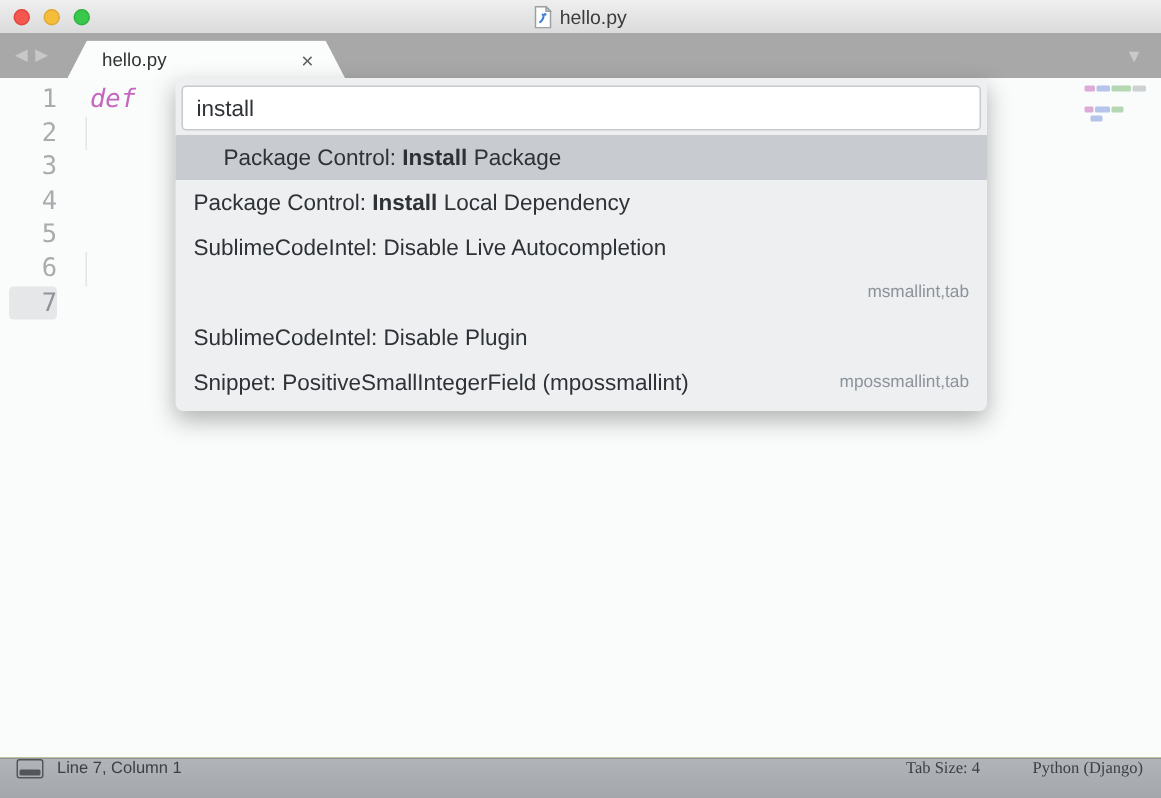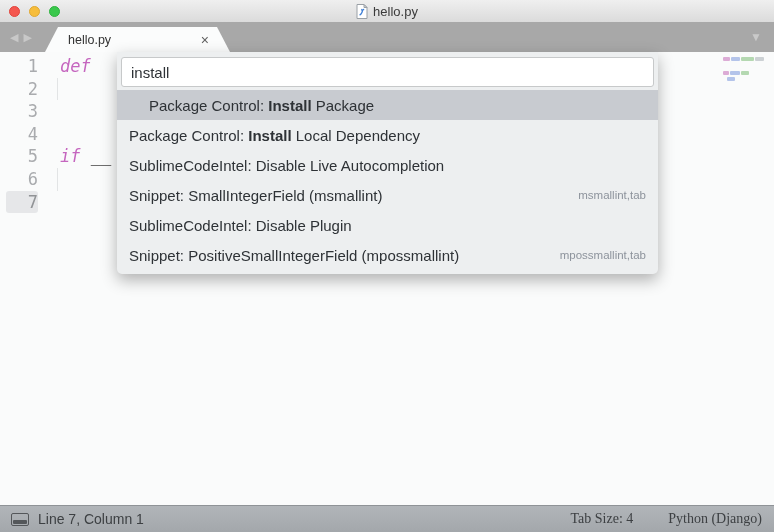--- a/index.html
+++ b/index.html
@@ -68,21 +68,21 @@
     font-size:15px;color:#2e3236;white-space:nowrap;
   }
   .palette-item.selected{background:var(--sel);padding-left:32px;}
   .palette-item .b{font-weight:bold;}
   .annotation{margin-left:auto;font-size:11.5px;color:#8d939c;text-align:center;}
   
   .statusbar{
     position:absolute;bottom:0;left:0;right:0;height:27px;
     background:linear-gradient(#b1b5b9,#a3a7ab);
     border-top:1px solid #8f9397;box-sizing:border-box;
-    display:flex;align-items:center;font-size:14px;color:#3d4043;
+    display:flex;align-items:flex-start;font-size:11px;color:#3d4043;
   }
   .status-icon{margin-left:11px;width:16px;height:11px;border:1px solid #54575a;
     border-radius:2px;position:relative;flex:none;}
   .status-icon::after{content:"";position:absolute;left:1px;right:1px;bottom:1px;height:4px;
     background:#54575a;border-radius:1px;}
   .status-pos{margin-left:9px;}
   .status-right{margin-left:auto;display:flex;align-items:center;font-family:Liberation Serif, serif;}
   .status-tabsize{margin-right:35px;}
   .status-syntax{margin-right:12px;}
   
@@ -135,21 +135,20 @@
         <div class="line">
           <div class="gutter-num">3</div>
           <div class="code"></div>
         </div>
         <div class="line">
           <div class="gutter-num">4</div>
           <div class="code"></div>
         </div>
         <div class="line">
           <div class="gutter-num">5</div>
-          <div class="code"><span class="tok-kw">if </span><span class="tok-plain">__</span></div>
         </div>
         <div class="line">
           <div class="gutter-num">6</div>
           <div class="code"></div>
         </div>
         <div class="line">
           <div class="gutter-num current">7</div>
           <div class="code"></div>
         </div>
       </div>
@@ -173,21 +172,20 @@
         <div class="palette-item selected">
           <span><span>Package Control: </span><span class="b">Install</span><span> Package</span></span>
         </div>
         <div class="palette-item">
           <span><span>Package Control: </span><span class="b">Install</span><span> Local Dependency</span></span>
         </div>
         <div class="palette-item">
           <span><span>SublimeCodeIntel: Disable Live Autocompletion</span></span>
         </div>
         <div class="palette-item">
-          <span><span>Snippet: SmallIntegerField (msmallint)</span></span>
           <span class="annotation">msmallint,tab</span>
         </div>
         <div class="palette-item">
           <span><span>SublimeCodeIntel: Disable Plugin</span></span>
         </div>
         <div class="palette-item">
           <span><span>Snippet: PositiveSmallIntegerField (mpossmallint)</span></span>
           <span class="annotation">mpossmallint,tab</span>
         </div>
       </div>

